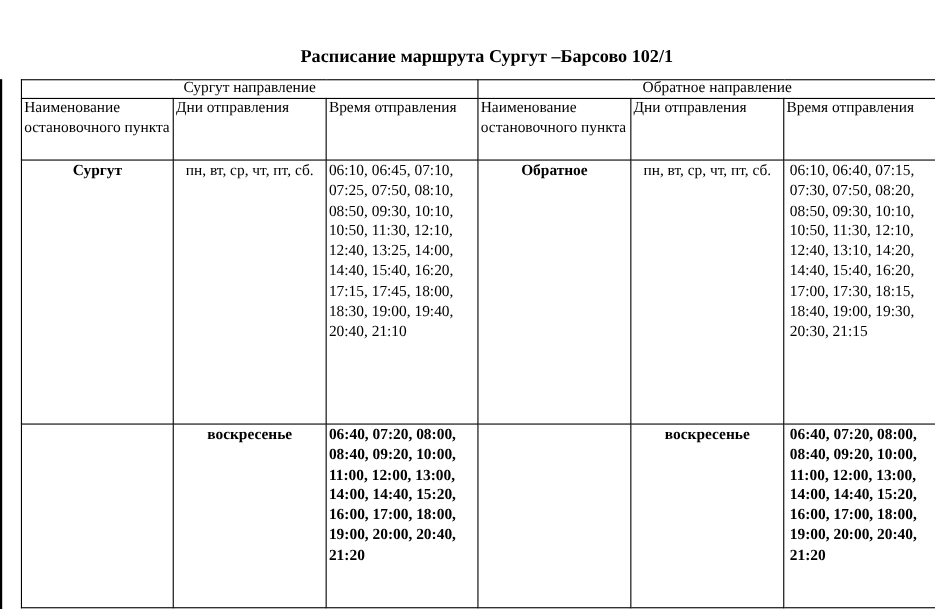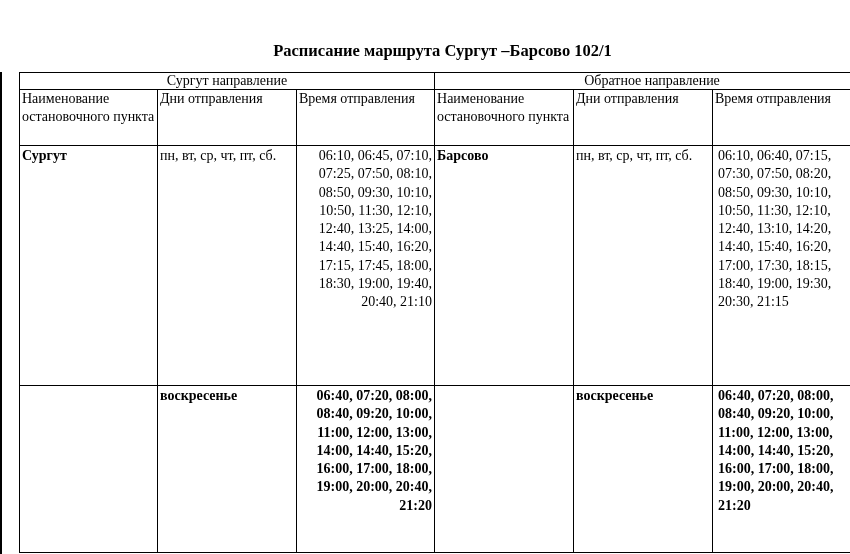--- a/index.html
+++ b/index.html
@@ -6,24 +6,24 @@
   body { width:850px; height:554px; overflow:hidden; position:relative;
          font-family:"Liberation Serif","DejaVu Serif",serif; color:#000; }
   .left-rule { position:absolute; left:0; top:72px; width:2px; height:482px; background:#000; }
   .title { position:absolute; top:41px; left:0; width:885px; text-align:center;
            font-weight:bold; font-size:16.5px; }
   table { position:absolute; left:19px; top:72px; border-collapse:collapse;
           table-layout:fixed; width:850px; font-size:14px; line-height:18.3px; }
   td { border:1.5px solid #000; vertical-align:top; padding:0 2px; }
   .hdr-dir { height:16px; text-align:center; line-height:16px; }
   .sub { height:55px; text-align:left; }
-  .center { }
+  .center { text-align:center; }
   .bold { font-weight:bold; }
   .times-left { text-align:left; padding-left:5px; }
-  .times-center { text-align:right; }
+  .times-center { text-align:left; }
   .row1 td { height:238px; padding-top:1px; }
   .row2 td { height:165px; padding-top:1px;font-weight:bold; }
 </style>
 </head>
 <body>
 
 <div class="left-rule"></div>
 
 <div class="title">Расписание маршрута Сургут –Барсово 102/1</div>
 
@@ -46,21 +46,21 @@
     <td class="sub">Дни отправления</td>
     <td class="sub">Время отправления</td>
     <td class="sub">Наименование остановочного пункта</td>
     <td class="sub">Дни отправления</td>
     <td class="sub">Время отправления</td>
   </tr>
   <tr class="row1">
     <td class="center bold">Сургут</td>
     <td class="center">пн, вт, ср, чт, пт, сб.</td>
     <td class="times-center">06:10, 06:45, 07:10, 07:25, 07:50, 08:10, 08:50, 09:30, 10:10, 10:50, 11:30, 12:10, 12:40,  13:25, 14:00, 14:40, 15:40, 16:20, 17:15, 17:45, 18:00, 18:30, 19:00, 19:40, 20:40, 21:10</td>
-    <td class="center bold">Барсово</td>
+    <td class="center bold">Обратное</td>
     <td class="center">пн, вт, ср, чт, пт, сб.</td>
     <td class="times-left">06:10, 06:40, 07:15, 07:30, 07:50, 08:20, 08:50, 09:30, 10:10, 10:50, 11:30, 12:10, 12:40, 13:10, 14:20, 14:40, 15:40, 16:20, 17:00, 17:30, 18:15, 18:40, 19:00, 19:30, 20:30, 21:15</td>
   </tr>
   <tr class="row2">
     <td class="center"></td>
     <td class="center">воскресенье</td>
     <td class="times-center">06:40, 07:20, 08:00, 08:40, 09:20, 10:00, 11:00, 12:00, 13:00, 14:00, 14:40, 15:20, 16:00, 17:00, 18:00, 19:00, 20:00, 20:40, 21:20</td>
     <td class="center"></td>
     <td class="center">воскресенье</td>
     <td class="times-left">06:40, 07:20, 08:00, 08:40, 09:20, 10:00, 11:00, 12:00, 13:00, 14:00, 14:40, 15:20, 16:00, 17:00, 18:00, 19:00, 20:00, 20:40, 21:20</td>

